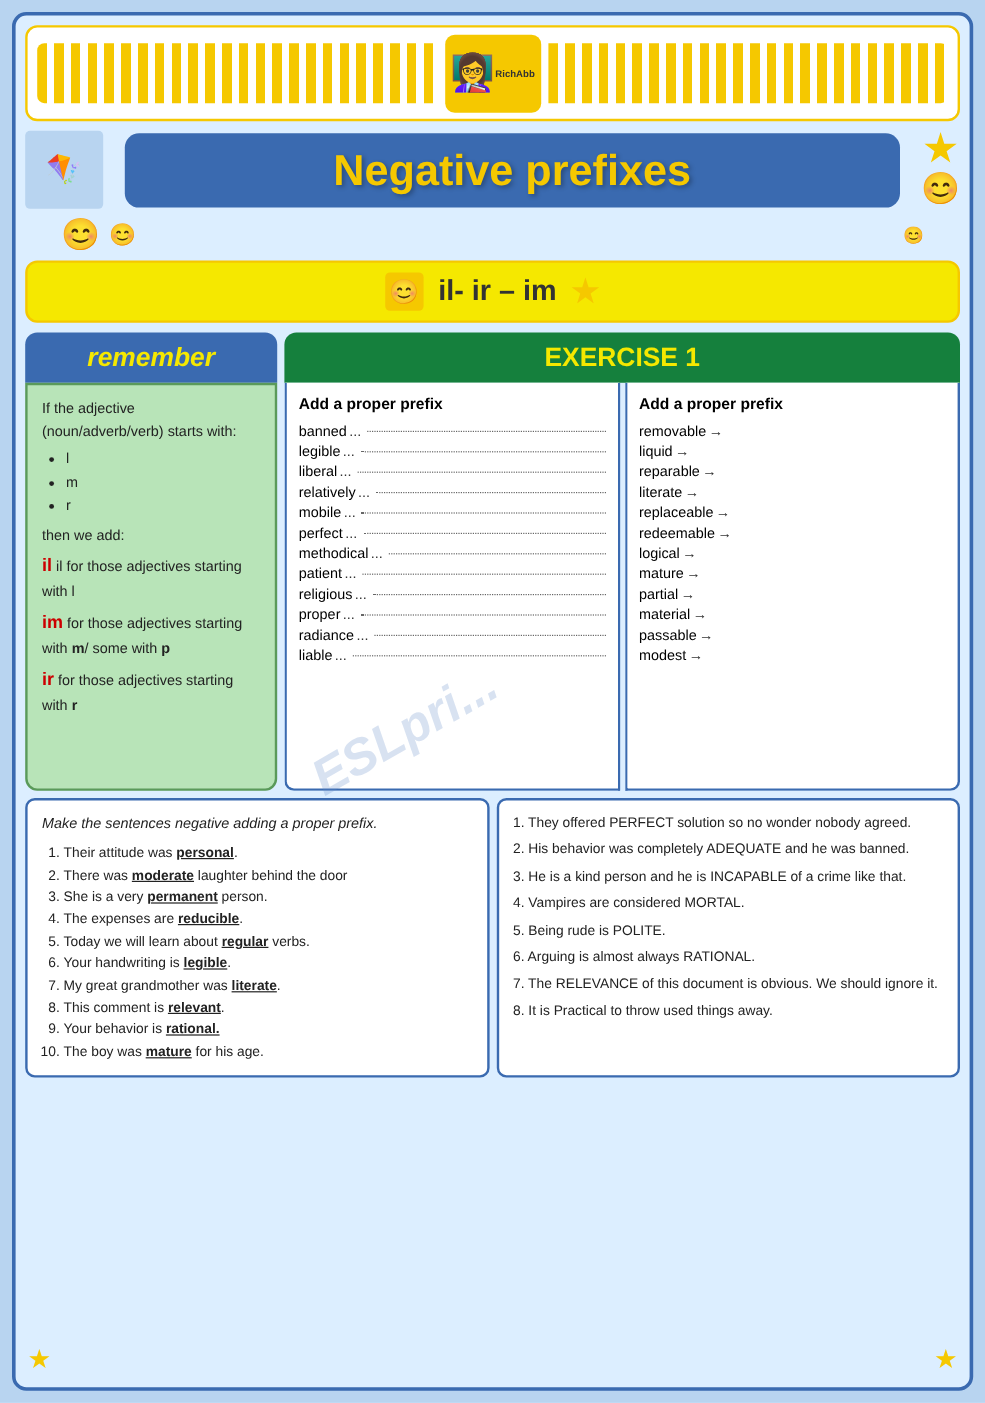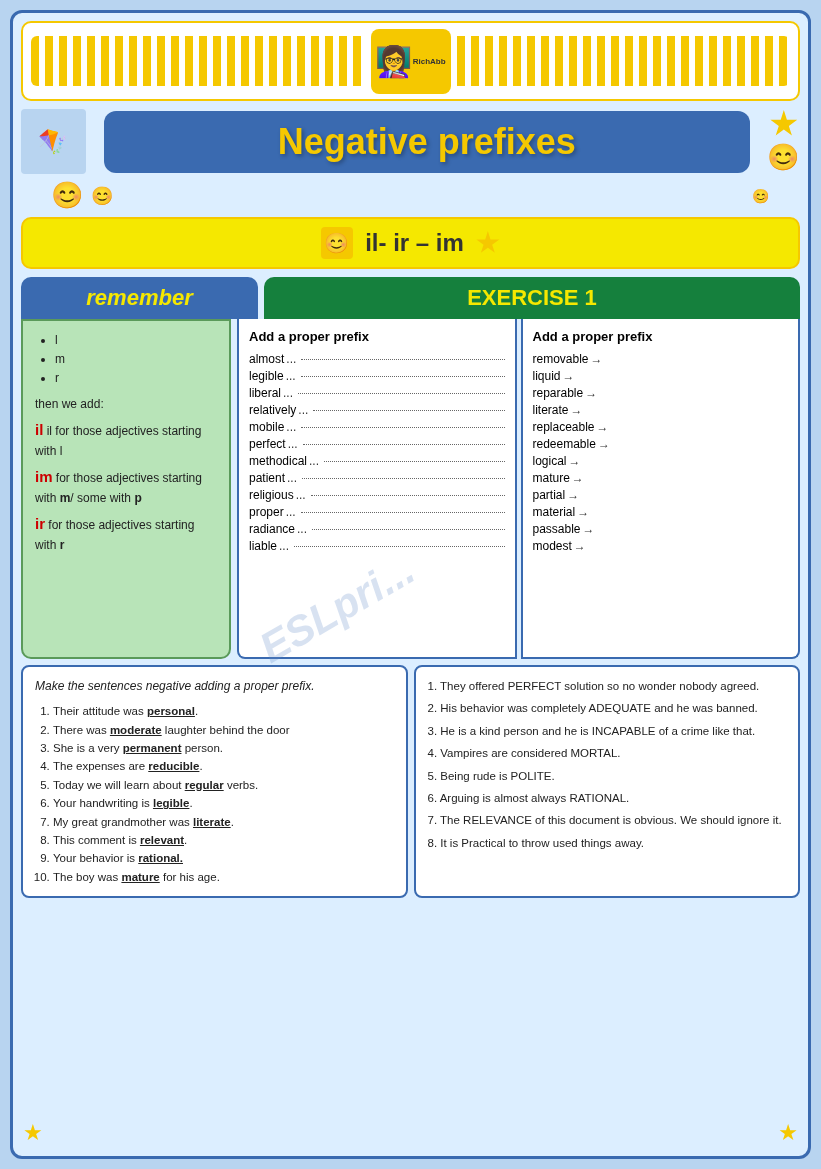--- a/index.html
+++ b/index.html
@@ -129,21 +129,21 @@
 
     
     .main-content {
       display: flex;
       gap: 6px;
       margin-bottom: 6px;
     }
 
     
     .remember-section {
-      width: 237px;
+      width: 210px;
       flex-shrink: 0;
     }
     .remember-header {
       background: #3a6ab0;
       border-radius: 10px 10px 0 0;
       padding: 8px 12px;
       text-align: center;
     }
     .remember-header-text {
       font-size: 22px;
@@ -348,20 +348,21 @@
     <div style="flex:1;">
       <div class="exercise-header">
         <span class="exercise-header-text">EXERCISE 1</span>
       </div>
     </div>
   </div>
 
   <div class="main-content" style="margin-top:0;">
 
     <div class="remember-body" style="width:210px; flex-shrink:0; border-radius: 0 0 10px 10px; min-height: 340px;">
+      <p style="margin-bottom:4px;">If the adjective (noun/adverb/verb) starts with:</p>
       <ul>
         <li>l</li>
         <li>m</li>
         <li>r</li>
       </ul>
       <p style="margin-bottom:4px;">then we add:</p>
       <p>
         <span class="prefix-il">il</span>
         <span style="font-size:12px;">il for those adjectives starting with l</span>
       </p>
@@ -373,21 +374,21 @@
         <span class="prefix-ir">ir</span>
         <span style="font-size:12px;"> for those adjectives starting with <strong>r</strong></span>
       </p>
     </div>
 
     <div class="exercise-columns">
 
       <div class="exercise-col">
         <div class="exercise-col-title">Add a proper prefix</div>
         <div class="exercise-word">
-          <span>almost</span>
+          <span>banned</span>
             <span class="arrow">...</span>
             <span class="dotted-line"></span>
         </div>
         <div class="exercise-word">
           <span>legible</span>
             <span class="arrow">...</span>
             <span class="dotted-line"></span>
         </div>
         <div class="exercise-word">
           <span>liberal</span>

